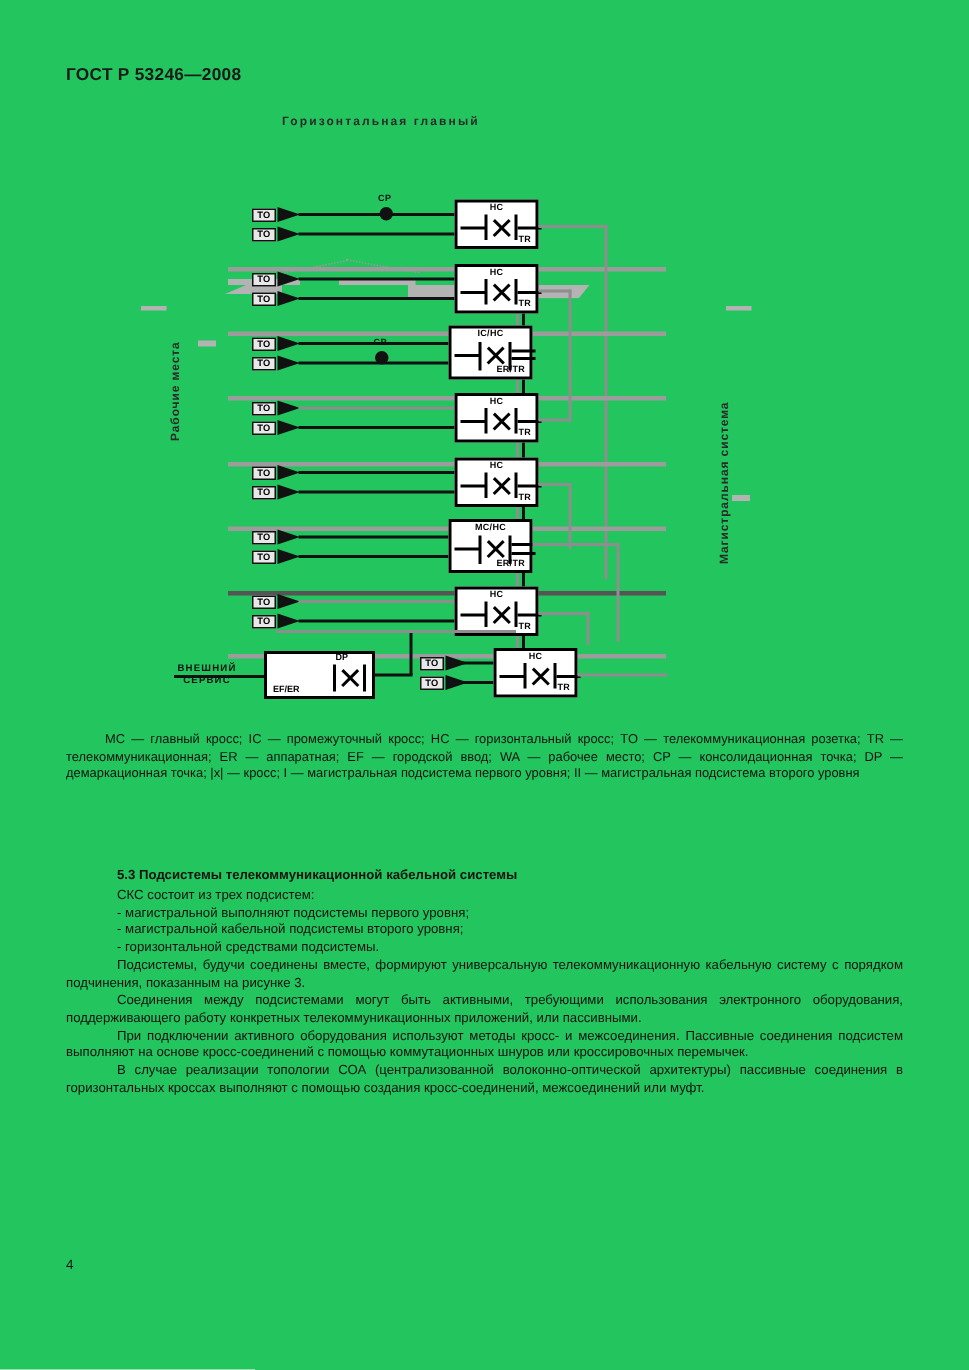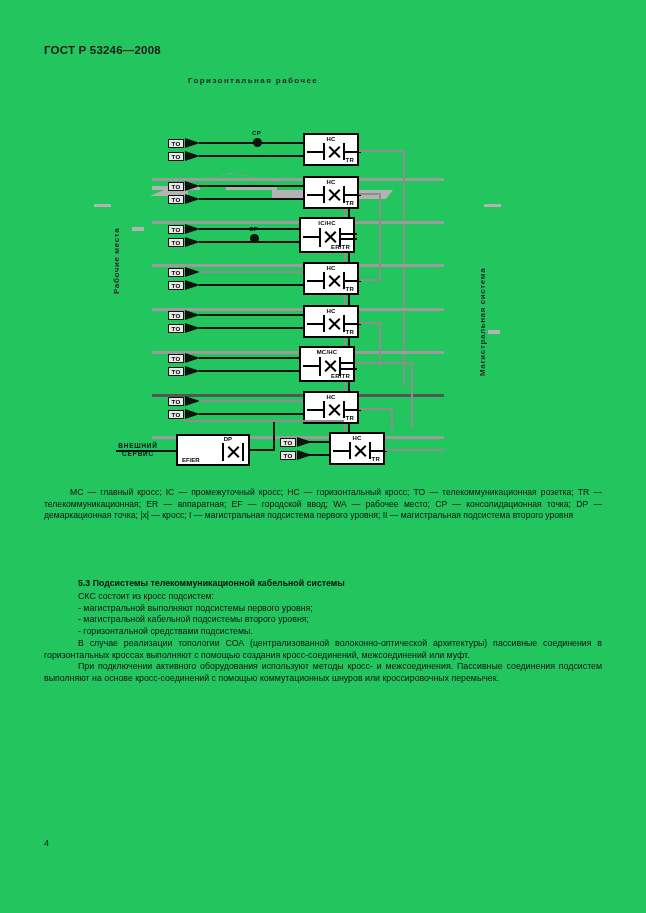--- a/index.html
+++ b/index.html
@@ -314,21 +314,21 @@
 </style>
 </head>
 <body>
 
 <div class="page">
 
   <div class="doc-header">ГОСТ Р 53246—2008</div>
 
   <div class="figure">
 
-    <div class="fig-title">Горизонтальная рабочее</div>
+    <div class="fig-title">Горизонтальная главный</div>
 
     <div class="roof" style="left:50px; top:111px; width:38px; height:9px; clip-path: polygon(0 100%, 55% 0, 100% 0, 100% 100%);"></div>
     <div class="roof" style="left:52px; top:110px; width:48px; height:4px;"></div>
     <div class="roof" style="left:126px; top:110px; width:51px; height:4px;"></div>
     <div class="roof" style="left:172px; top:114px; width:121px; height:9px; clip-path: polygon(0 0, 100% 0, 94% 100%, 0 100%);"></div>
     <div class="roof-dash" style="left:82px; top:102px; width:50px; transform: rotate(-11deg);"></div>
     <div class="roof-dash" style="left:130px; top:101px; width:50px; transform: rotate(10deg);"></div>
     <div class="roof" style="left:-6px; top:128px; width:17px; height:3px;"></div>
     <div class="roof" style="left:384px; top:128px; width:17px; height:3px;"></div>
     <div class="roof" style="left:388px; top:254px; width:12px; height:4px;"></div>
@@ -513,23 +513,25 @@
     </div>
     <div class="hline gray" style="left:285px; top:373px; width:60px;"></div>
   </div>
 
   <div class="legend-body"><span class="indent"></span><span>MC — главный кросс; IC — промежуточный кросс; HC — горизонтальный кросс; TO — телекоммуникационная розетка; TR — телекоммуникационная; ER — аппаратная; EF — городской ввод; WA — рабочее место; CP — консолидационная точка; DP — демаркационная точка;  |x| — кросс; I — магистральная подсистема первого уровня; II — магистральная подсистема второго уровня</span></div>
 
 
   <div class="sec-heading">5.3 Подсистемы телекоммуникационной кабельной системы</div>
 
   <div class="body-text" style="top:591px;">
-    <p style="text-indent:34px;">СКС состоит из кросс подсистем:</p>
+    <p style="text-indent:34px;">СКС состоит из трех подсистем:</p>
     <p class="dash">- магистральной выполняют подсистемы первого уровня;</p>
     <p class="dash">- магистральной кабельной подсистемы второго уровня;</p>
     <p class="dash">- горизонтальной средствами подсистемы.</p>
+    <p class="ind">Подсистемы, будучи соединены вместе, формируют универсальную телекоммуникационную кабельную систему с порядком подчинения, показанным на  рисунке 3.</p>
+    <p class="ind">Соединения между подсистемами могут быть активными, требующими использования электронного оборудования, поддерживающего работу конкретных телекоммуникационных приложений, или пассивными.</p>
+    <p class="ind">При подключении активного оборудования используют методы кросс- и межсоединения. Пассивные соединения подсистем выполняют на основе кросс-соединений с помощью коммутационных шнуров или кроссировочных перемычек.</p>
     <p class="ind">В случае реализации топологии СОА (централизованной волоконно-оптической архитектуры) пассивные соединения в горизонтальных кроссах выполняют с помощью создания кросс-соединений, межсоединений или муфт.</p>
-    <p class="ind">При подключении активного оборудования используют методы кросс- и межсоединения. Пассивные соединения подсистем выполняют на основе кросс-соединений с помощью коммутационных шнуров или кроссировочных перемычек.</p>
   </div>
 
   <div class="page-num">4</div>
 
 </div>
 
 </body></html>

